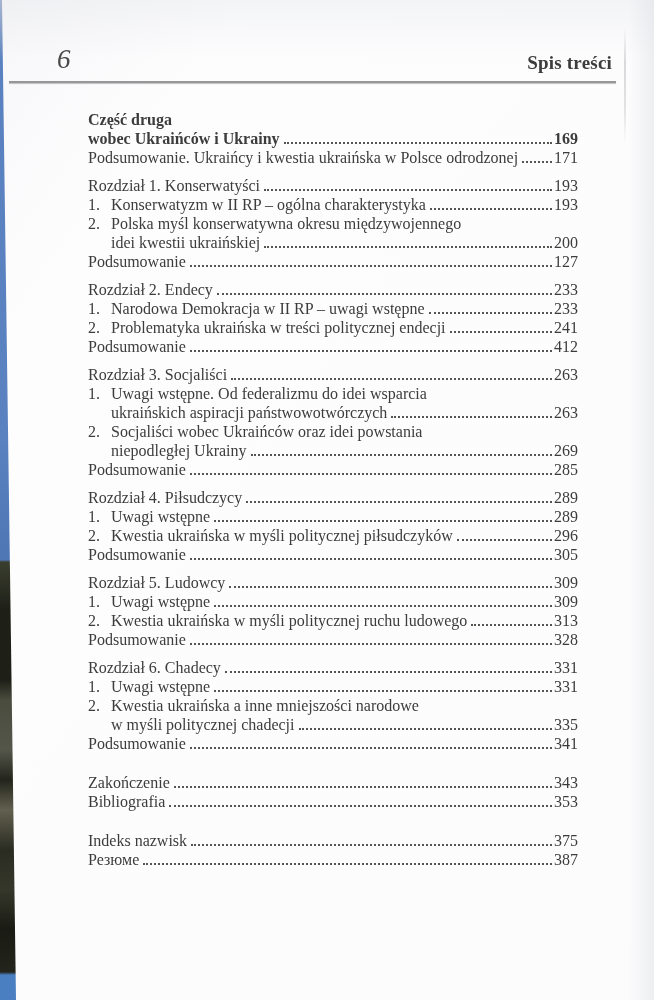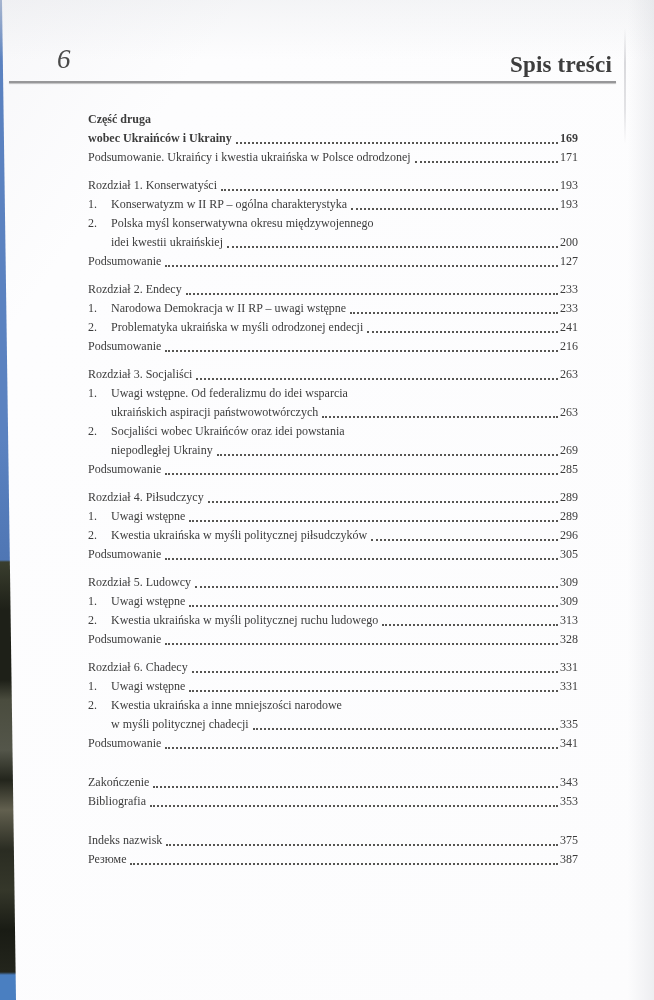--- a/index.html
+++ b/index.html
@@ -38,32 +38,32 @@
   }
 
   
   #running-head{position:absolute;left:0;right:0;top:0;height:92px;}
   #folio{
     position:absolute;left:57px;top:46px;
     font-style:italic;font-size:27px;color:#4a4a4a;line-height:1;
   }
   #head-title{
     position:absolute;right:42px;top:52px;
-    font-weight:bold;font-size:23px;letter-spacing:.2px;color:#3d3d3d;
+    font-weight:bold;font-size:19px;letter-spacing:.2px;color:#3d3d3d;
     font-stretch:condensed;
   }
   #head-rule{
     position:absolute;left:9px;right:38px;top:81px;height:2px;
     background:#979799;box-shadow:0 1px 1px rgba(120,120,120,.45);
   }
 
   
   #toc{
     position:absolute;left:88px;right:76px;top:110px;
-    font-size:12px;line-height:19px;color:#3c3c3c;
+    font-size:16px;line-height:19px;color:#3c3c3c;
   }
   .toc-section{margin-top:9px;}
   .toc-section:first-child{margin-top:0;}
   .toc-section.large-gap{margin-top:20px;}
   .entry{display:flex;}
   .entry .num{flex:none;width:23px;}
   .entry-body{flex:1;min-width:0;}
   .entry.bold .line,.entry.bold .txt{font-weight:bold;}
   .entry.bold .pg{font-weight:bold;}
   .line.last{display:flex;align-items:flex-end;}
@@ -171,32 +171,32 @@
               <span class="txt">Narodowa Demokracja w II RP – uwagi wstępne</span>
               <span class="dots"></span>
               <span class="pg">233</span>
             </div>
           </div>
         </div>
         <div class="entry">
           <span class="num">2.</span>
           <div class="entry-body">
             <div class="line last">
-              <span class="txt">Problematyka ukraińska w myśli odrodzonej endecji</span>
+              <span class="txt">Problematyka ukraińska w treści politycznej endecji</span>
               <span class="dots"></span>
               <span class="pg">241</span>
             </div>
           </div>
         </div>
         <div class="entry">
           <div class="entry-body">
             <div class="line last">
               <span class="txt">Podsumowanie</span>
               <span class="dots"></span>
-              <span class="pg">216</span>
+              <span class="pg">412</span>
             </div>
           </div>
         </div>
       </div>
       <div class="toc-section">
         <div class="entry">
           <div class="entry-body">
             <div class="line last">
               <span class="txt">Rozdział 3. Socjaliści</span>
               <span class="dots"></span>

